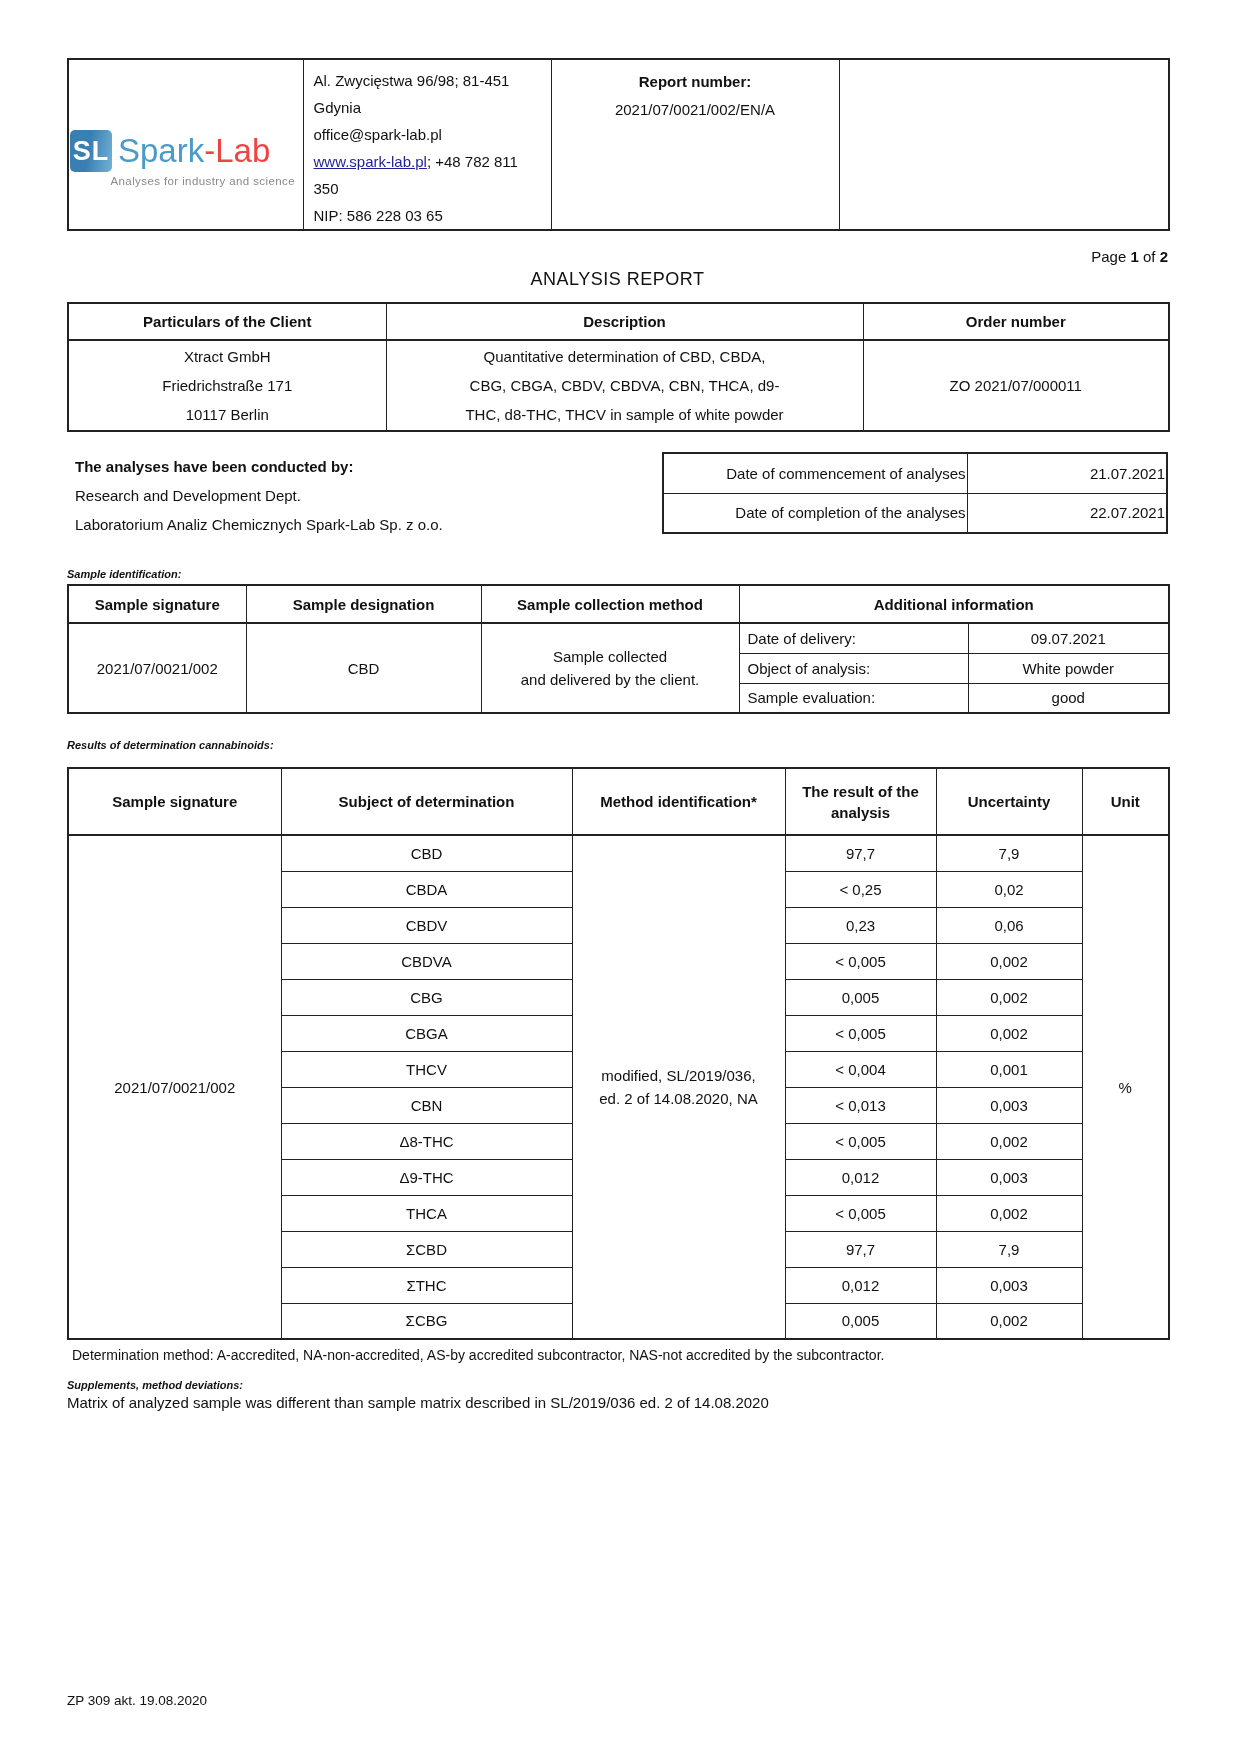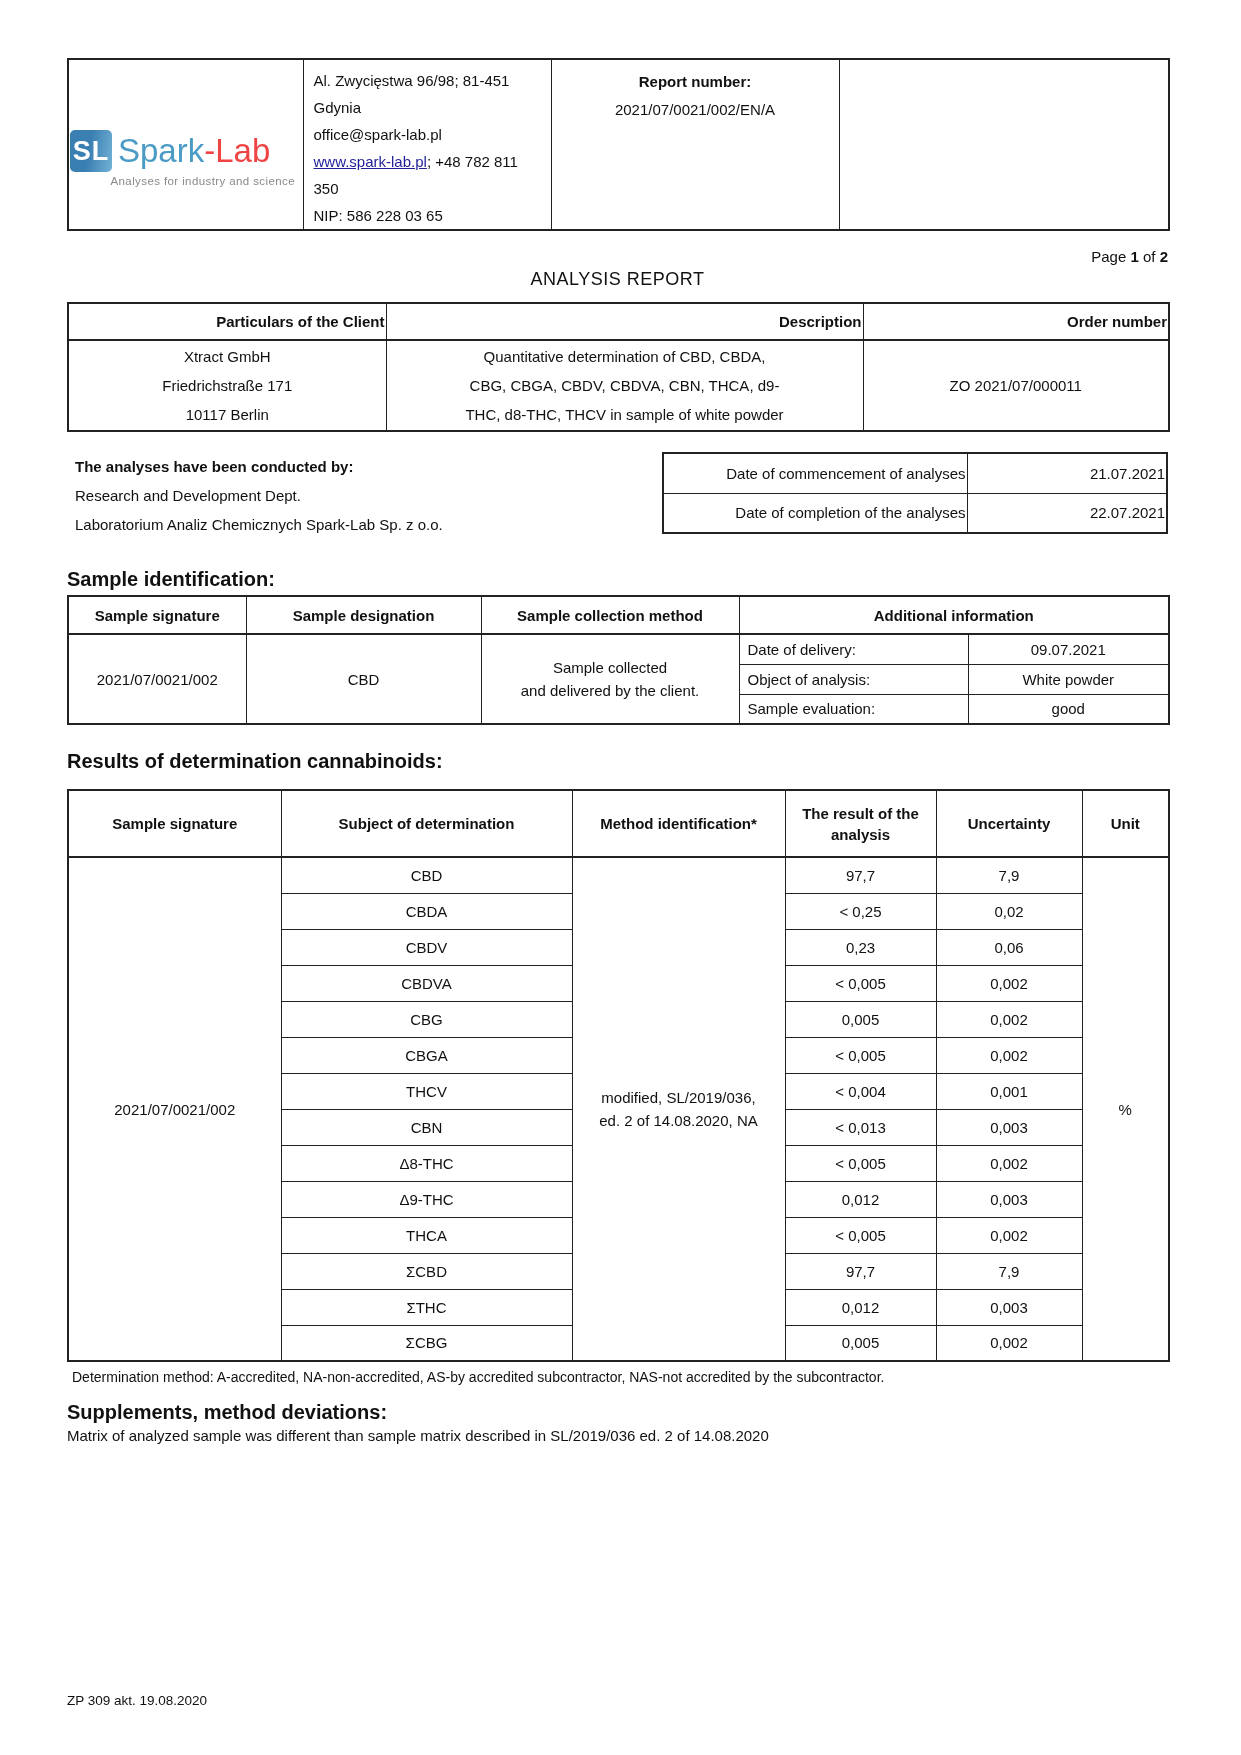--- a/index.html
+++ b/index.html
@@ -38,31 +38,31 @@
   .report-cell { text-align: center; padding-top: 8px; line-height: 28px; }
   .report-cell .lbl { font-weight: bold; }
 
   .page-line { text-align: right; margin-top: 17px; font-size: 15px; }
   .page-line .num { font-weight: bold; }
 
   .doc-title { text-align: center; font-size: 18px; margin-top: 4px; letter-spacing: 0.5px; }
 
   
   .client-table { margin-top: 12px; width: 1101px; border: 2px solid #222; }
-  .client-table th { border: 1px solid #222; border-bottom: 2px solid #222; height: 37px; font-size: 15px; font-weight: bold; text-align: right; }
+  .client-table th { border: 1px solid #222; border-bottom: 2px solid #222; height: 37px; font-size: 15px; font-weight: bold; text-align: center; }
   .client-table td { border: 1px solid #222; text-align: center; height: 88px; line-height: 29px; vertical-align: middle; }
 
   
   .conducted-row { margin-top: 20px; display: flex; justify-content: space-between; align-items: flex-start; }
   .conducted-block { padding-left: 8px; line-height: 29px; }
   .conducted-block .lbl { font-weight: bold; }
   .dates-table { width: 504px; border: 2px solid #222; flex: 0 0 auto; }
   .dates-table td { border: 1px solid #222; height: 40px; text-align: right; vertical-align: middle; }
 
-  .section-label { font-weight: bold; font-size: 20px; }
+  .section-label { font-weight: bold; font-size: 11px; font-style: italic; }
   .sample-label { margin-top: 29px; }
 
   
   .sample-table { margin-top: 4px; width: 1101px; border: 2px solid #222; }
   .sample-table th { border: 1px solid #222; border-bottom: 2px solid #222; height: 38px; font-weight: bold; text-align: center; }
   .sample-table td { border: 1px solid #222; height: 30px; text-align: center; vertical-align: middle; line-height: 23px; }
   .sample-table td.left { text-align: left; padding-left: 8px; }
 
   .results-label { margin-top: 25px; }
 

